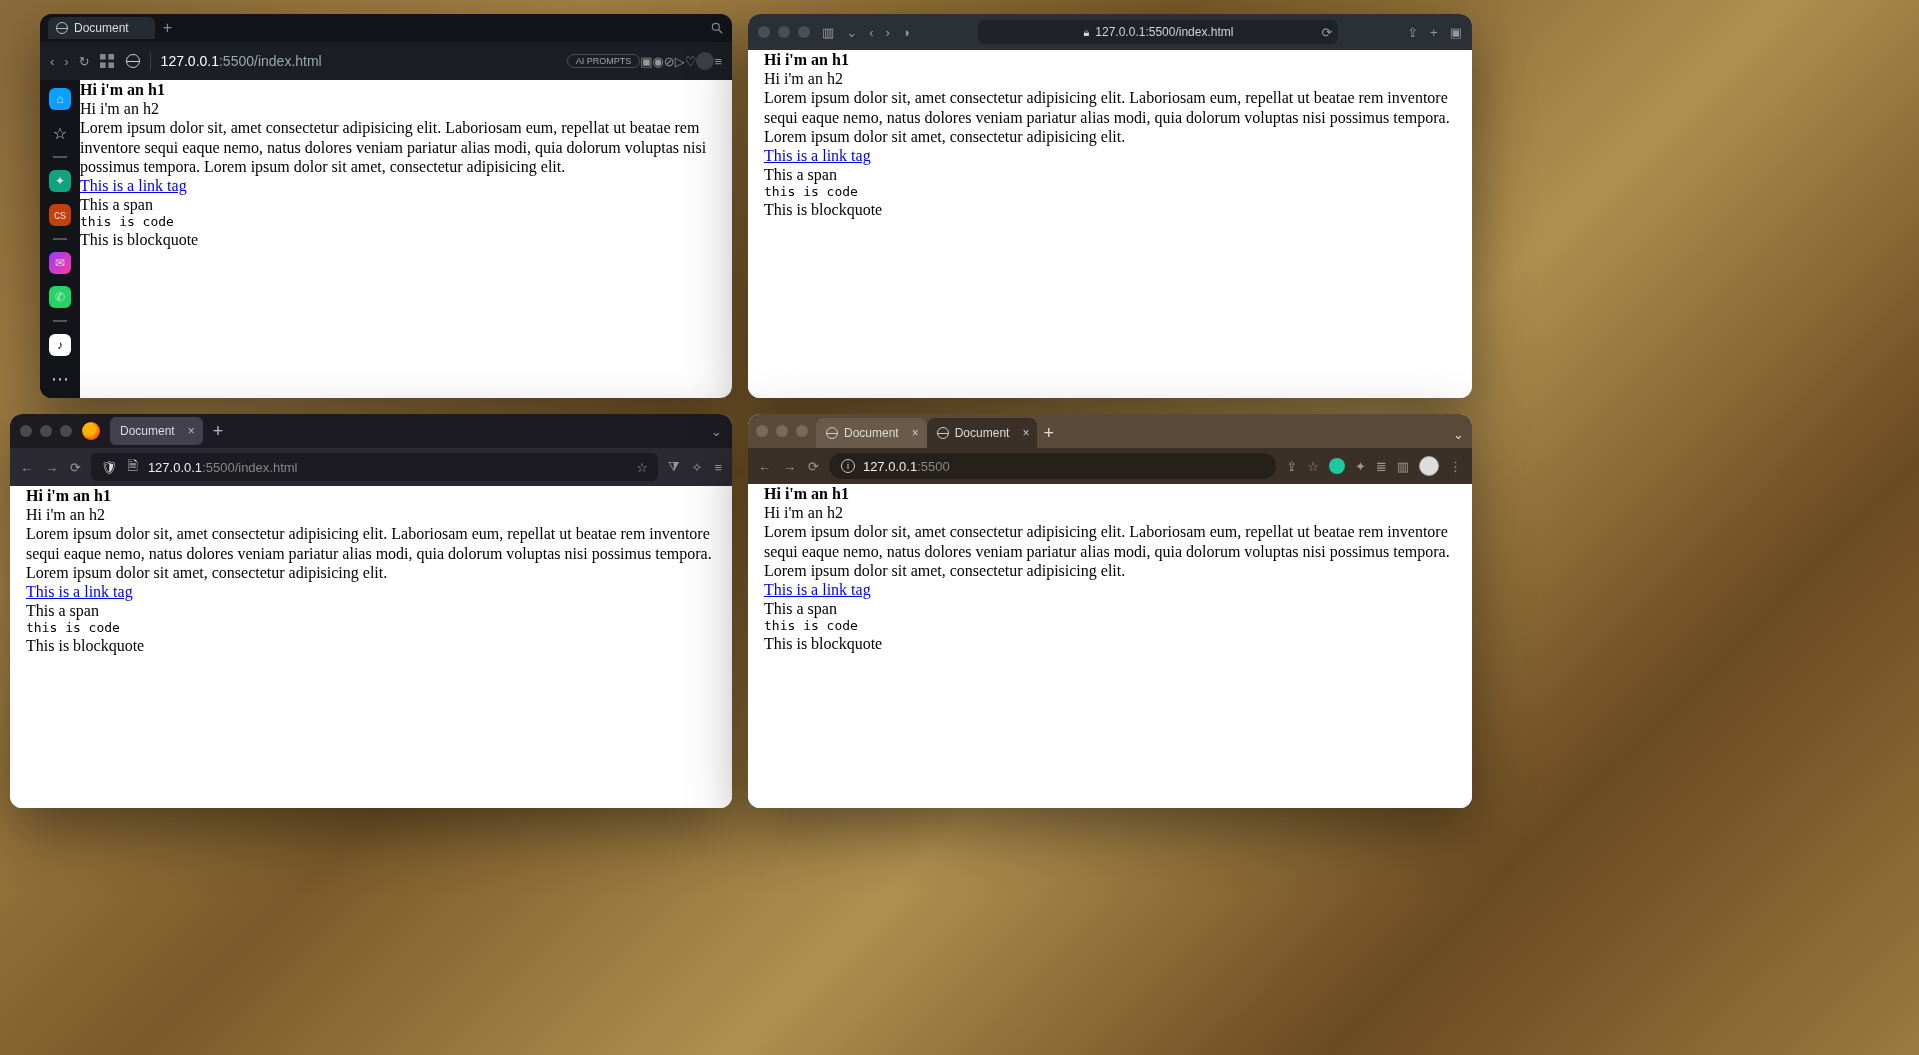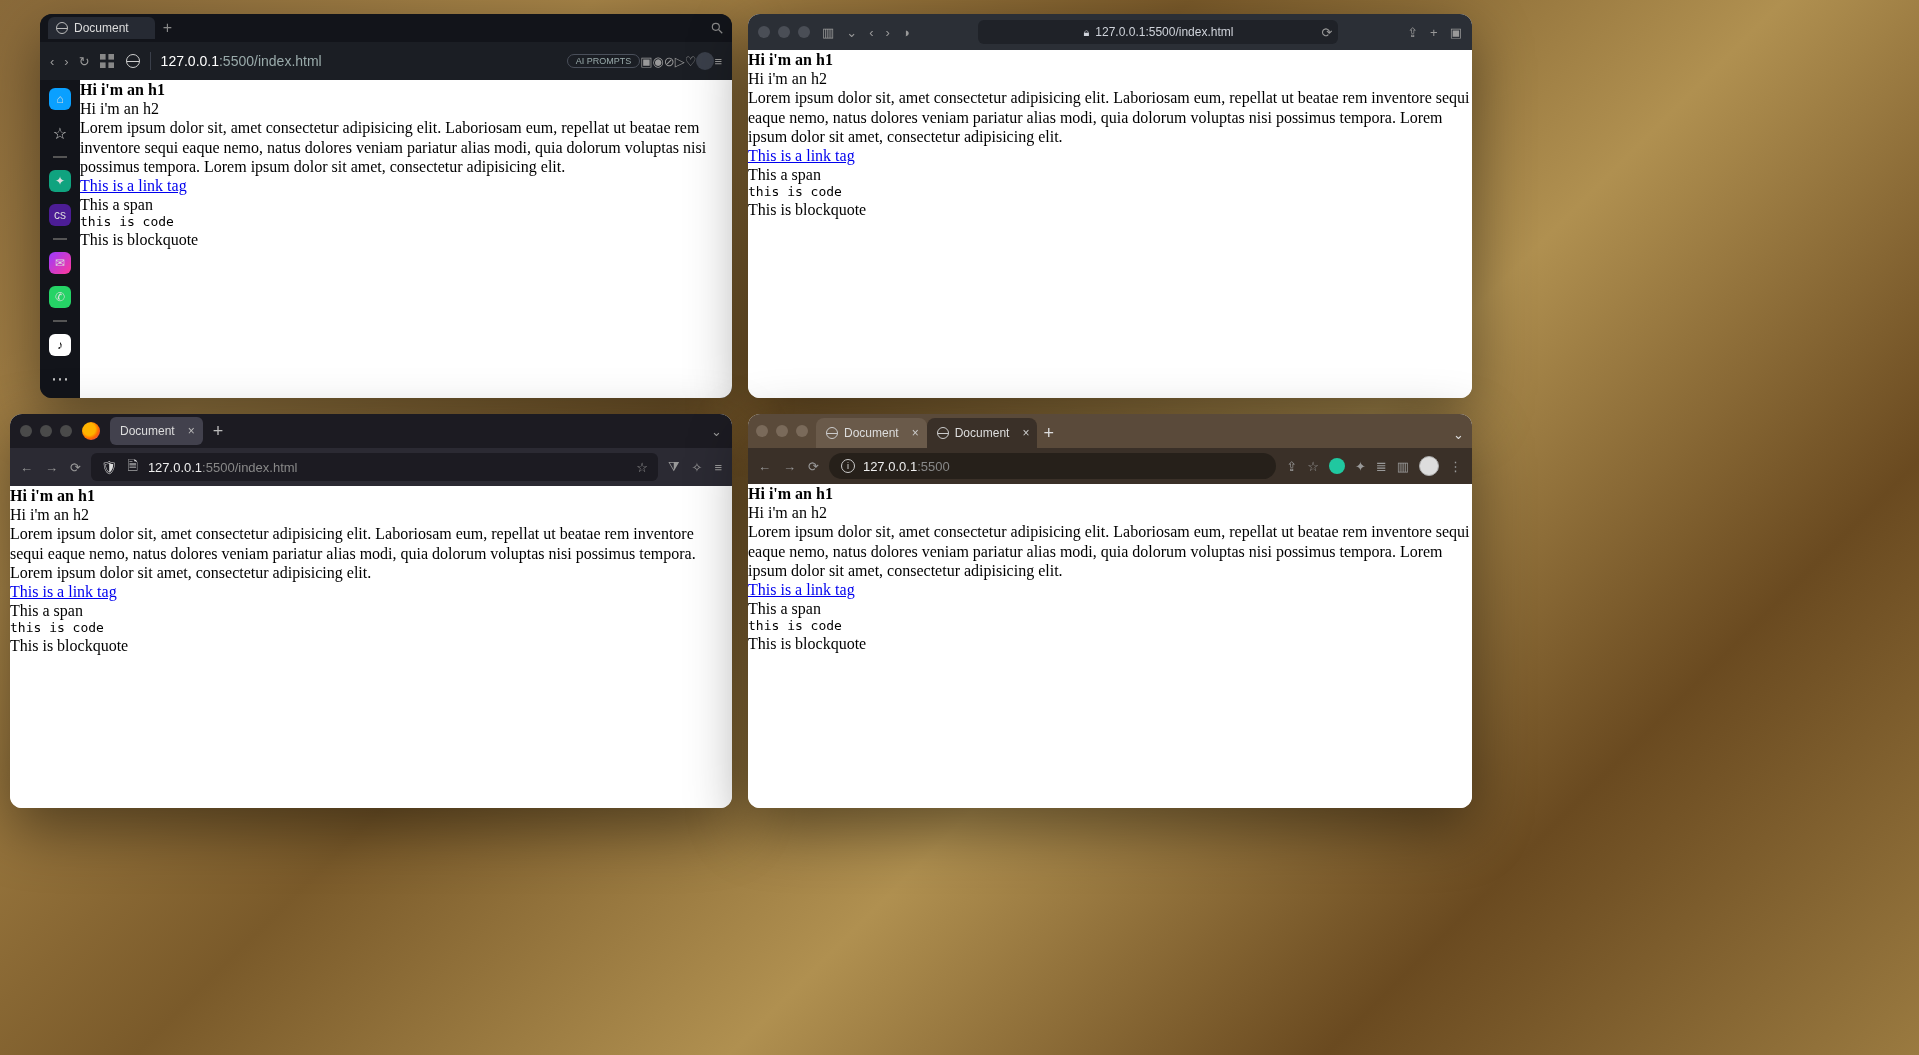--- a/index.html
+++ b/index.html
@@ -23,21 +23,21 @@
   .traffic span { width:12px; height:12px; border-radius:50%; background:#555; display:inline-block; }
   .traffic .r{background:#555}.traffic .y{background:#555}.traffic .g{background:#555}
   .icon-btn { color:#999; font-size:13px; display:inline-flex; align-items:center; justify-content:center; cursor:pointer; }
   .viewport {
     flex:1;
     background:#fff;
     color:#000;
     font-family: "Times New Roman", serif;
     font-size: 16px;
     line-height: 1.2;
-    padding: 0 2px 0 0;
+    padding: 0 2px 0 16px;
   }
   .viewport .h1 { font-weight: bold; }
   .viewport .h2 { font-weight: normal; }
   .viewport .para { }
   .viewport a { color:#0000ee; text-decoration: underline; }
   .viewport .code { font-family: Menlo, Consolas, monospace; font-size: 13px; }
 
   
   #opera { left:40px; top:14px; width:692px; height:384px; background:#1b1e24; }
   #opera .tabbar { height:28px; background:#12141a; display:flex; align-items:center; padding:0 8px; gap:8px; }
@@ -53,21 +53,21 @@
   #opera .url .sep{width:1px;height:18px;background:#3a3f4a}
   #opera .right-icons{display:flex;gap:0;align-items:center}
   #opera .pill{border:1px solid #4a4f5a;border-radius:10px;padding:1px 8px;font-size:9px;color:#9aa}
   #opera .avatar{width:18px;height:18px;border-radius:50%;background:#3a3f4a}
   #opera .body{display:flex;flex:1}
   #opera .sidebar{width:40px;background:#12141a;display:flex;flex-direction:column;align-items:center;padding:8px 0;gap:12px}
   #opera .sidebar .sbi{width:22px;height:22px;border-radius:6px;display:flex;align-items:center;justify-content:center;font-size:12px;color:#ddd}
   #opera .sidebar .home{background:#0aa0ff}
   #opera .sidebar .star{color:#ccc;font-size:16px}
   #opera .sidebar .gpt{background:#10a37f}
-  #opera .sidebar .cs{background:#4c1d95}
+  #opera .sidebar .cs{background:#c2410c}
   #opera .sidebar .msg{background:linear-gradient(135deg,#9a3aff,#ff3a9a)}
   #opera .sidebar .wa{background:#25d366}
   #opera .sidebar .tt{background:#fff;color:#000;font-weight:bold}
   #opera .sidebar .dots{color:#ccc;font-size:18px;margin-top:auto}
   #opera .sidebar .dash{width:14px;height:2px;background:#555}
   #opera .viewport{padding-left:0}
 
   
   #safari { left:748px; top:14px; width:724px; height:384px; }
   #safari .toolbar{height:36px;background:#2b2f36;display:flex;align-items:center;padding:0 10px;gap:12px;color:#a7abb3}

